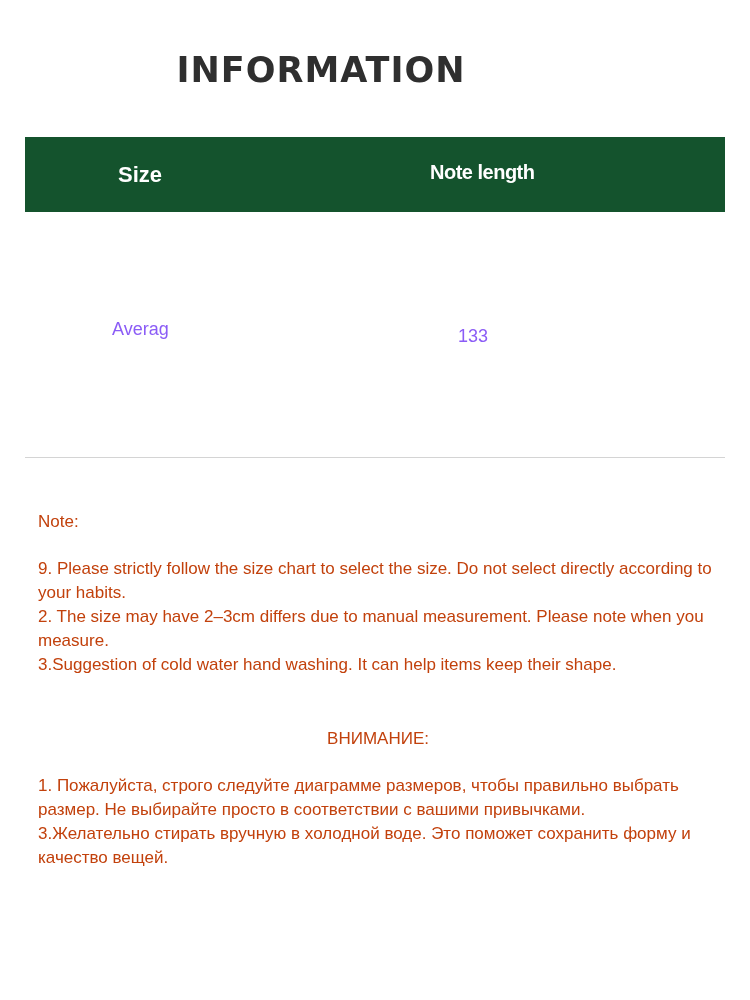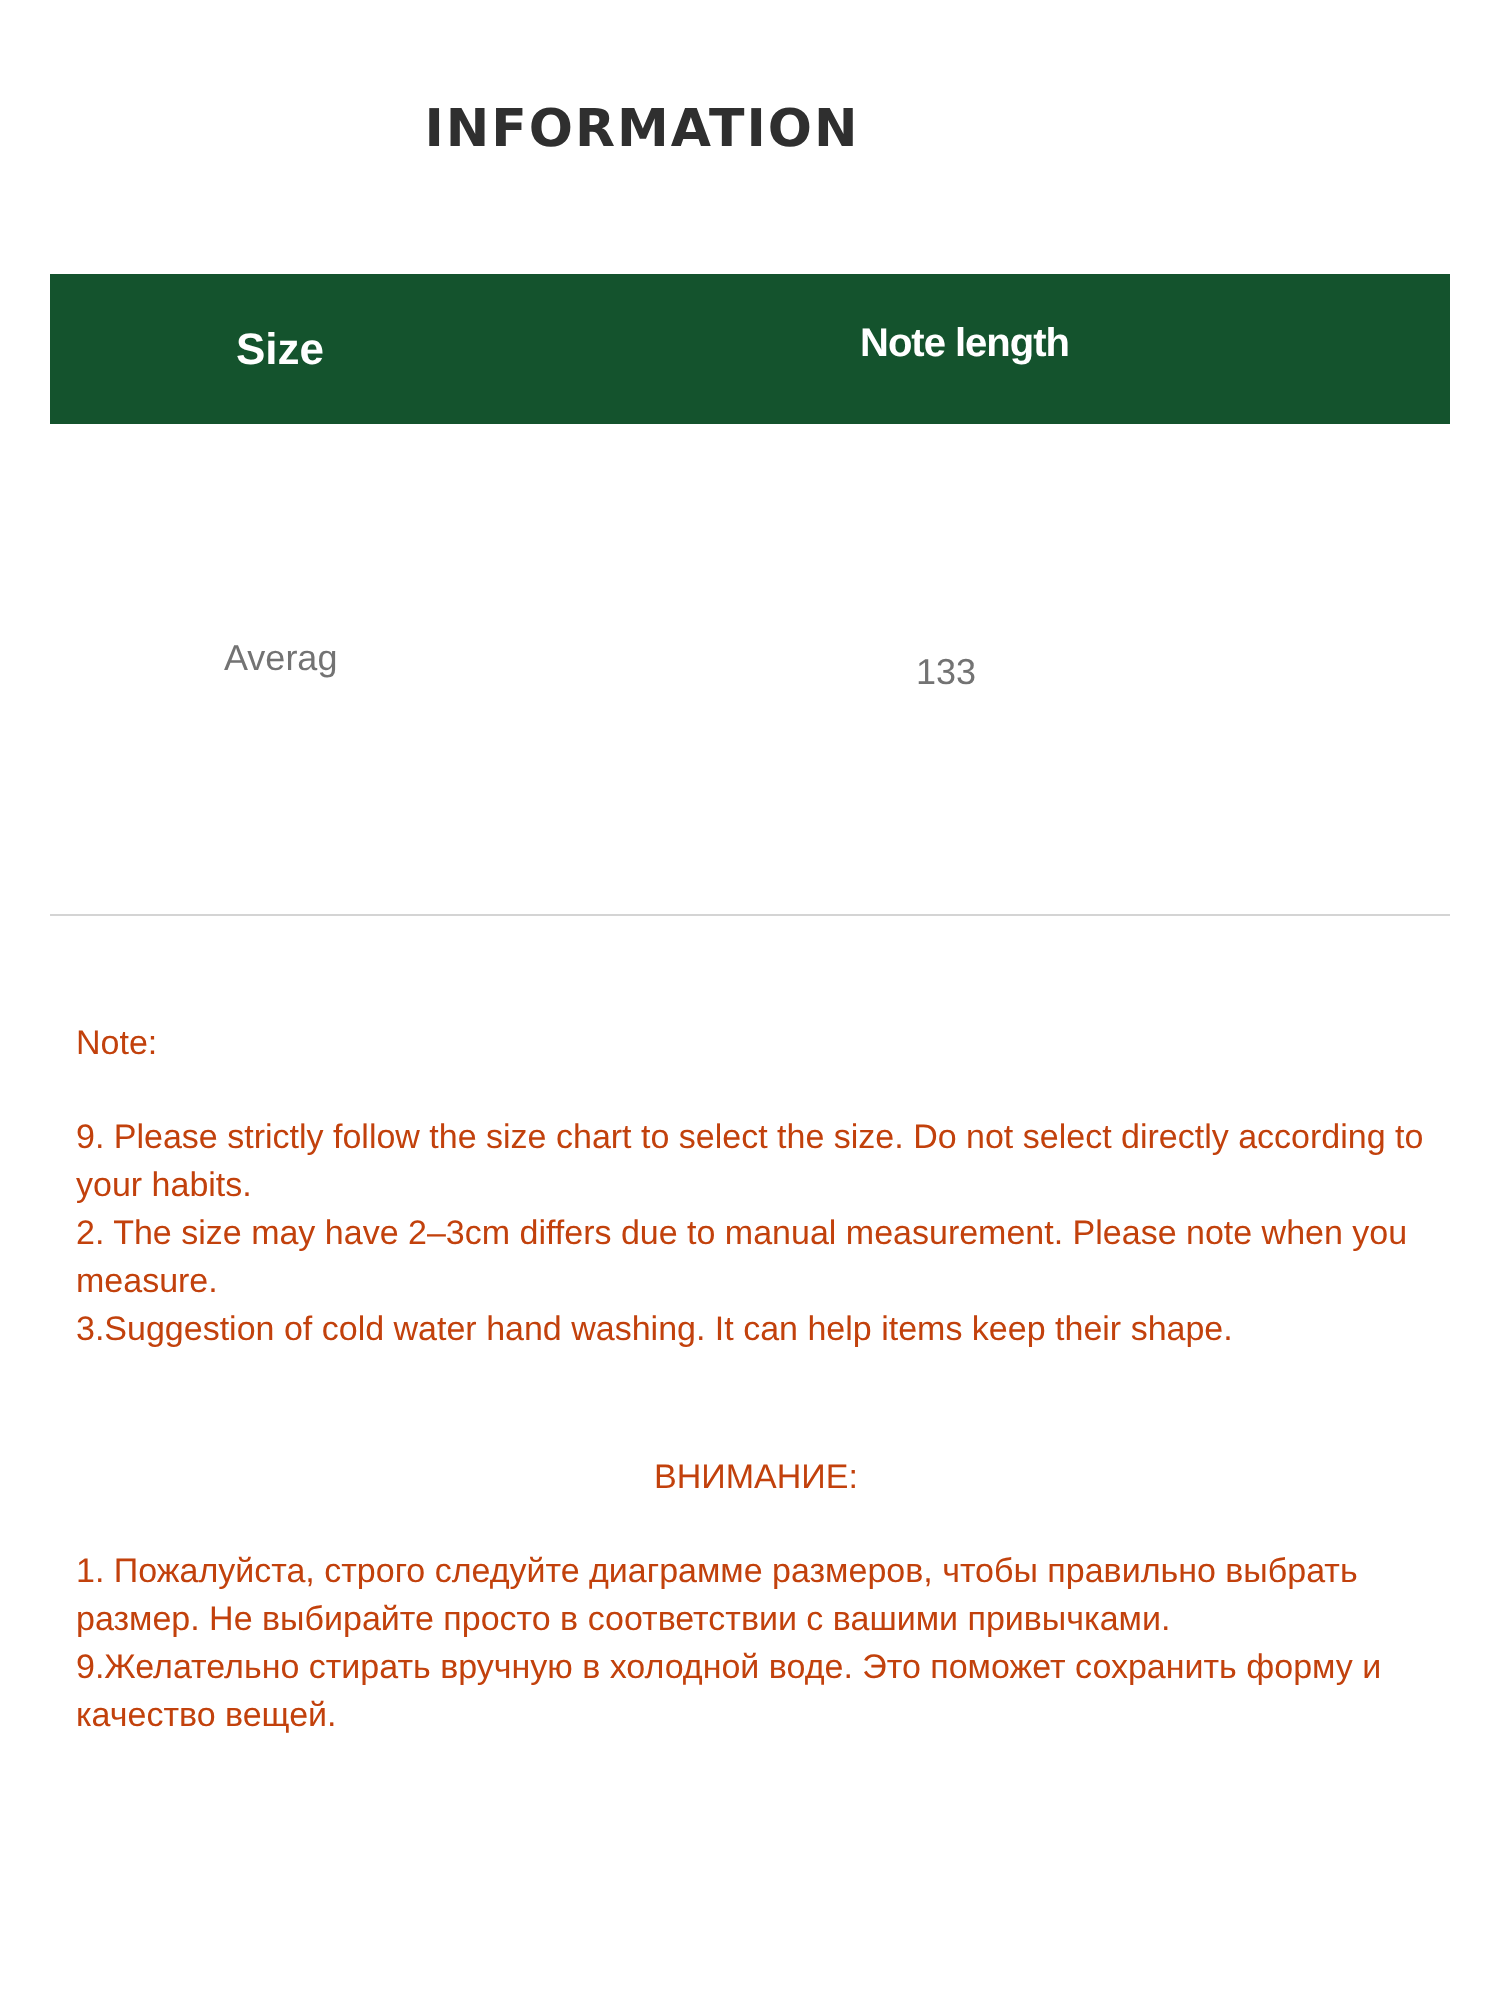--- a/index.html
+++ b/index.html
@@ -16,21 +16,21 @@
       color: #333333;
     }
     .title {
       position: absolute;
       top: 50px;
       left: 0;
       width: 642px;
       text-align: center;
       font-family: "DejaVu Sans", sans-serif;
       font-weight: bold;
-      font-size: 26px;
+      font-size: 35px;
       letter-spacing: 1px;
       color: #2f2f2f;
     }
     .table-header {
       position: absolute;
       top: 137px;
       left: 25px;
       width: 700px;
       height: 75px;
       background: #14532d;
@@ -51,21 +51,21 @@
     .th-length {
       left: 405px;
       font-size: 20px;
       font-family: "Liberation Sans", sans-serif;
       letter-spacing: -0.5px;
       top: -2px;
     }
     .row-cell {
       position: absolute;
       font-size: 18px;
-      color: #737373;
+      color: #8b5cf6;
     }
     .cell-size {
       left: 112px;
       top: 319px;
     }
     .cell-length {
       left: 458px;
       top: 326px;
     }
     .divider {
@@ -110,14 +110,14 @@
 <div class="notes note-en-heading">Note:</div>
 <div class="notes note-en-list">
   <p>9. Please strictly follow the size chart  to select the size. Do not select directly according to your habits.</p>
   <p>2. The size may have 2–3cm differs due to manual measurement. Please note when you measure.</p>
   <p>3.Suggestion of cold water hand washing. It can help items keep their shape.</p>
 </div>
 
 <div class="notes note-ru-heading">ВНИМАНИЕ:</div>
 <div class="notes note-ru-list">
   <p>1. Пожалуйста, строго следуйте диаграмме размеров, чтобы правильно выбрать размер. Не выбирайте просто в соответствии с вашими привычками.</p>
-  <p>9.Желательно стирать вручную в холодной воде. Это поможет сохранить форму и качество вещей.</p>
+  <p>3.Желательно стирать вручную в холодной воде. Это поможет сохранить форму и качество вещей.</p>
 </div>
 
 </body></html>

